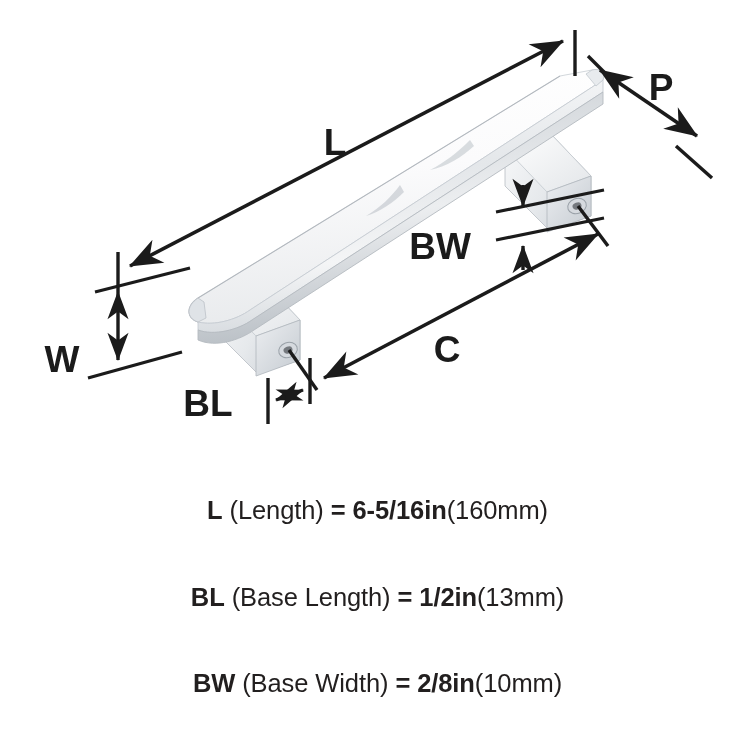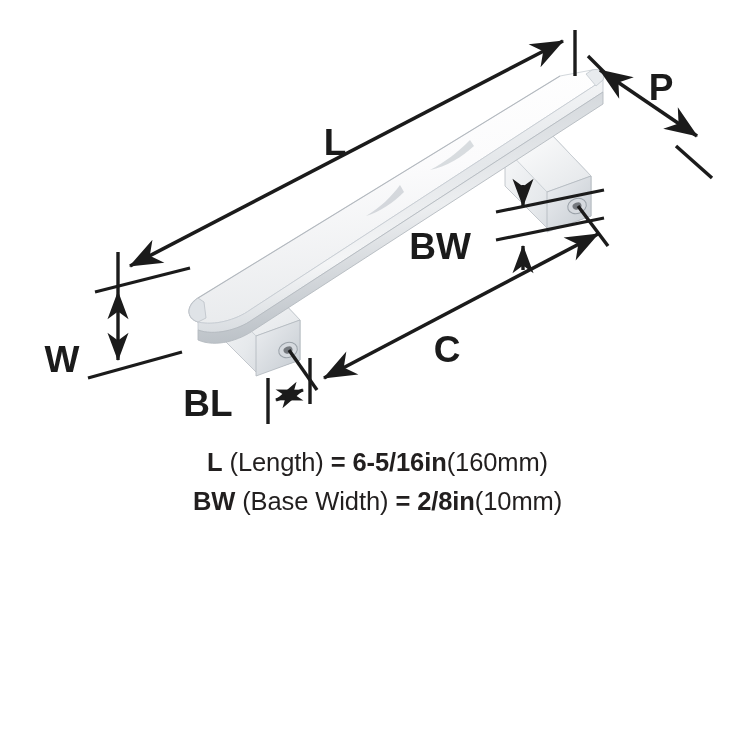--- a/index.html
+++ b/index.html
@@ -33,20 +33,21 @@
     top: 443px;
     width: 755px;
     text-align: center;
   }
   .spec-line {
     font-size: 25.5px;
     line-height: 38.5px;
     color: #221f1f;
     white-space: nowrap;
     letter-spacing: -0.1px;
+    margin-top: 48px;
   }
   .spec-key { font-weight: bold; }
   .spec-name { font-weight: normal; }
   .spec-eq { font-weight: bold; }
   .spec-imperial { font-weight: bold; }
   .spec-metric { font-weight: normal; }
 </style>
 </head>
 <body>
 
@@ -187,20 +188,26 @@
   </svg>
 
   <div id="specs">
     <div class="spec-line">
       <span class="spec-key">L</span>
       <span class="spec-name">(Length)</span>
       <span class="spec-eq">=</span>
       <span class="spec-imperial">6-5/16in</span><span class="spec-metric">(160mm)</span>
     </div>
     <div class="spec-line">
+      <span class="spec-key">BL</span>
+      <span class="spec-name">(Base Length)</span>
+      <span class="spec-eq">=</span>
+      <span class="spec-imperial">1/2in</span><span class="spec-metric">(13mm)</span>
+    </div>
+    <div class="spec-line">
       <span class="spec-key">BW</span>
       <span class="spec-name">(Base Width)</span>
       <span class="spec-eq">=</span>
       <span class="spec-imperial">2/8in</span><span class="spec-metric">(10mm)</span>
     </div>
   </div>
 
 </div>
 
 </body></html>

